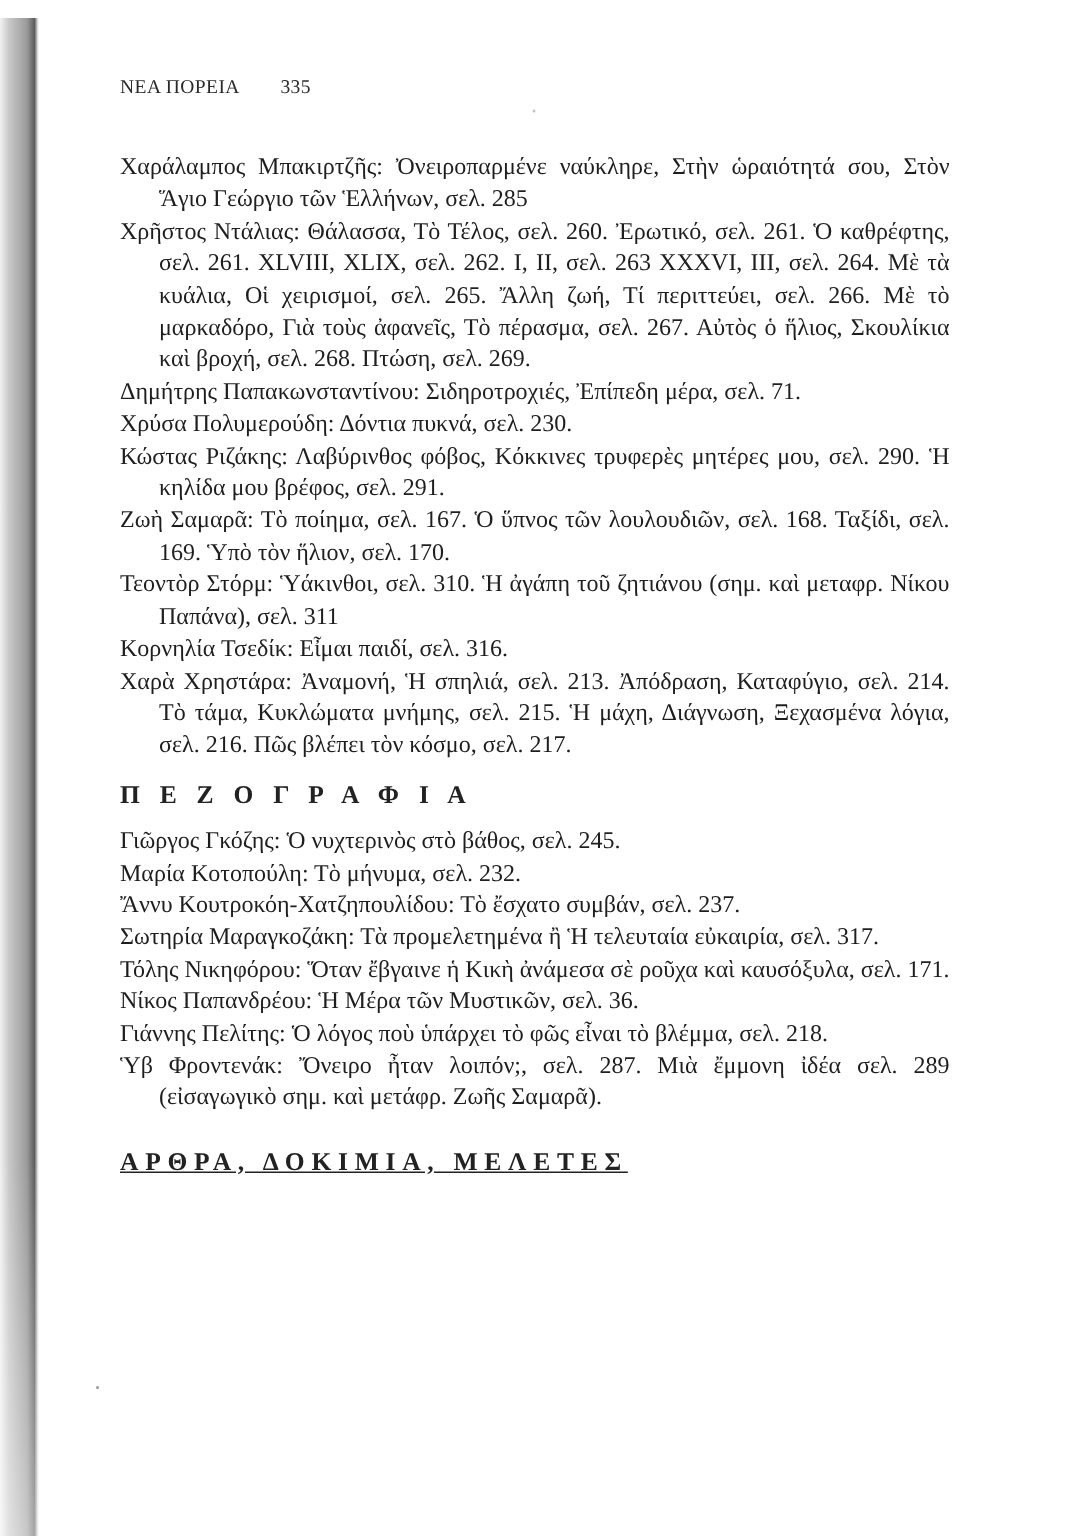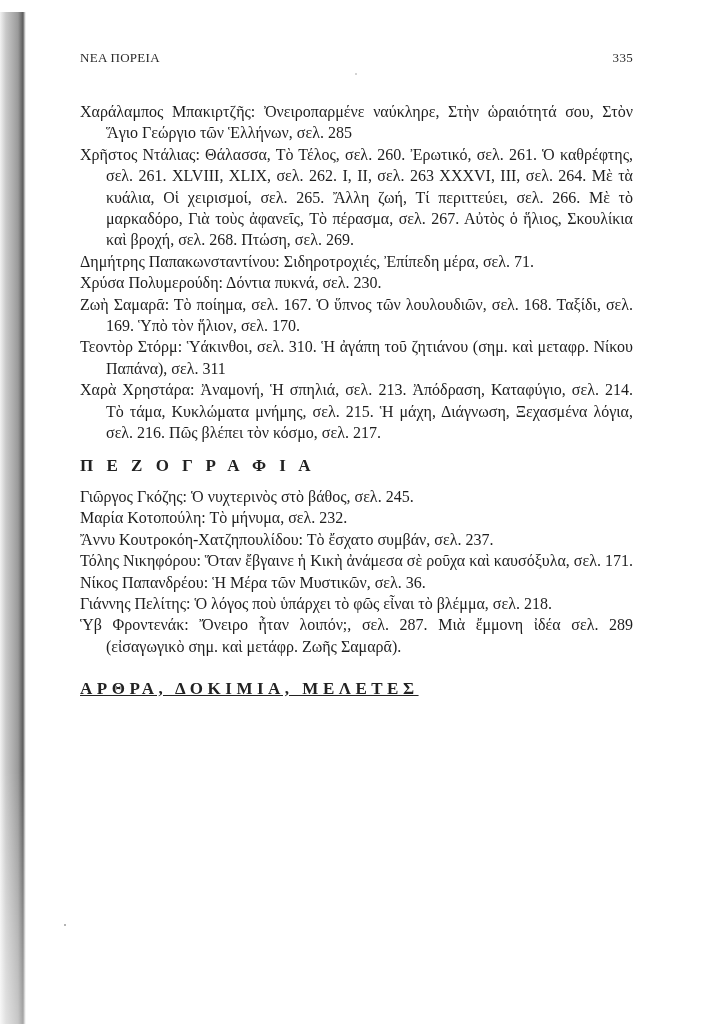--- a/index.html
+++ b/index.html
@@ -10,21 +10,21 @@
     color: #1e1e1e;
   }
   .binding {
     position: absolute; left: 0; top: 12px; width: 26px; height: 1012px;
     background: linear-gradient(to right, #f2f2f2 0px, #c8c8c8 6px, #9a9a9a 18px, #5c5c5c 23px, #d8d8d8 25px, #ffffff 26px);
     -webkit-mask-image: linear-gradient(to bottom, #000 0%, #000 75%, rgba(0,0,0,0.55) 100%);
     mask-image: linear-gradient(to bottom, #000 0%, #000 75%, rgba(0,0,0,0.55) 100%);
   }
   .running-head {
     position: absolute; top: 50px; left: 80px; width: 553px;
-    display: flex; justify-content: space-between;
+    display: flex; 
     font-size: 13px; letter-spacing: 0.3px; color: #2a2a2a; gap: 27px;
   }
   .content {
     position: absolute; top: 101px; left: 80px; width: 553px;
     font-size: 16px; line-height: 21.4px;
   }
   .entry {
     padding-left: 26px; text-indent: -26px;
     text-align: justify; margin: 0;
   }
@@ -49,30 +49,33 @@
   <span>ΝΕΑ ΠΟΡΕΙΑ</span>
   <span>335</span>
 </div>
 
 <div class="content">
   <div>
     <p class="entry">Χαράλαμπος Μπακιρτζῆς: Ὀνειροπαρμένε ναύκληρε, Στὴν ὡραιότητά σου, Στὸν Ἅγιο Γεώργιο τῶν Ἑλλήνων, σελ. 285</p>
     <p class="entry">Χρῆστος Ντάλιας: Θάλασσα, Τὸ Τέλος, σελ. 260. Ἐρωτικό, σελ. 261. Ὁ καθρέφτης, σελ. 261. XLVIII, XLIX, σελ. 262. I, II, σελ. 263 XXXVI, III,  σελ. 264. Μὲ τὰ κυάλια, Οἱ χειρισμοί, σελ. 265. Ἄλλη ζωή, Τί περιττεύει, σελ. 266. Μὲ τὸ μαρκαδόρο, Γιὰ τοὺς ἀφανεῖς, Τὸ πέρασμα, σελ. 267. Αὐτὸς ὁ ἥλιος, Σκουλίκια καὶ βροχή, σελ. 268. Πτώση, σελ. 269.</p>
     <p class="entry">Δημήτρης Παπακωνσταντίνου: Σιδηροτροχιές, Ἐπίπεδη μέρα, σελ. 71.</p>
     <p class="entry">Χρύσα Πολυμερούδη: Δόντια πυκνά, σελ. 230.</p>
+    <p class="entry">Κώστας Ριζάκης: Λαβύρινθος φόβος, Κόκκινες τρυφερὲς μητέρες μου, σελ. 290. Ἡ κηλίδα μου βρέφος, σελ. 291.</p>
     <p class="entry">Ζωὴ Σαμαρᾶ: Τὸ ποίημα, σελ. 167. Ὁ ὕπνος τῶν λουλουδιῶν, σελ. 168. Ταξίδι, σελ. 169. Ὑπὸ τὸν ἥλιον, σελ. 170.</p>
     <p class="entry">Τεοντὸρ Στόρμ: Ὑάκινθοι, σελ. 310. Ἡ ἀγάπη τοῦ ζητιάνου (σημ. καὶ μεταφρ. Νίκου Παπάνα), σελ. 311</p>
+    <p class="entry">Κορνηλία Τσεδίκ: Εἶμαι παιδί, σελ. 316.</p>
     <p class="entry">Χαρὰ Χρηστάρα: Ἀναμονή, Ἡ σπηλιά, σελ. 213. Ἀπόδραση, Καταφύγιο, σελ. 214. Τὸ τάμα, Κυκλώματα μνήμης, σελ. 215. Ἡ μάχη, Διάγνωση, Ξεχασμένα λόγια, σελ. 216. Πῶς βλέπει τὸν κόσμο, σελ. 217.</p>
   </div>
 
   <h2 class="section-title st-prose">Π Ε Ζ Ο Γ Ρ Α Φ Ι Α</h2>
   <div>
     <p class="entry">Γιῶργος Γκόζης: Ὁ νυχτερινὸς στὸ βάθος, σελ. 245.</p>
     <p class="entry">Μαρία Κοτοπούλη: Τὸ μήνυμα, σελ. 232.</p>
     <p class="entry">Ἄννυ Κουτροκόη-Χατζηπουλίδου: Τὸ ἔσχατο συμβάν, σελ. 237.</p>
+    <p class="entry">Σωτηρία Μαραγκοζάκη: Τὰ προμελετημένα ἢ Ἡ τελευταία εὐκαιρία, σελ. 317.</p>
     <p class="entry">Τόλης Νικηφόρου: Ὅταν ἔβγαινε ἡ Κικὴ ἀνάμεσα σὲ ροῦχα καὶ καυσόξυλα, σελ. 171.</p>
     <p class="entry">Νίκος Παπανδρέου: Ἡ Μέρα τῶν Μυστικῶν, σελ. 36.</p>
     <p class="entry">Γιάννης Πελίτης: Ὁ λόγος ποὺ ὑπάρχει τὸ φῶς εἶναι τὸ βλέμμα, σελ. 218.</p>
     <p class="entry">Ὑβ Φροντενάκ: Ὄνειρο ἦταν λοιπόν;, σελ.  287. Μιὰ ἔμμονη ἰδέα σελ. 289 (εἰσαγωγικὸ σημ. καὶ μετάφρ. Ζωῆς Σαμαρᾶ).</p>
   </div>
 
   <h2 class="section-title st-articles">ΑΡΘΡΑ, ΔΟΚΙΜΙΑ, ΜΕΛΕΤΕΣ</h2>
 </div>
 
 </body></html>

